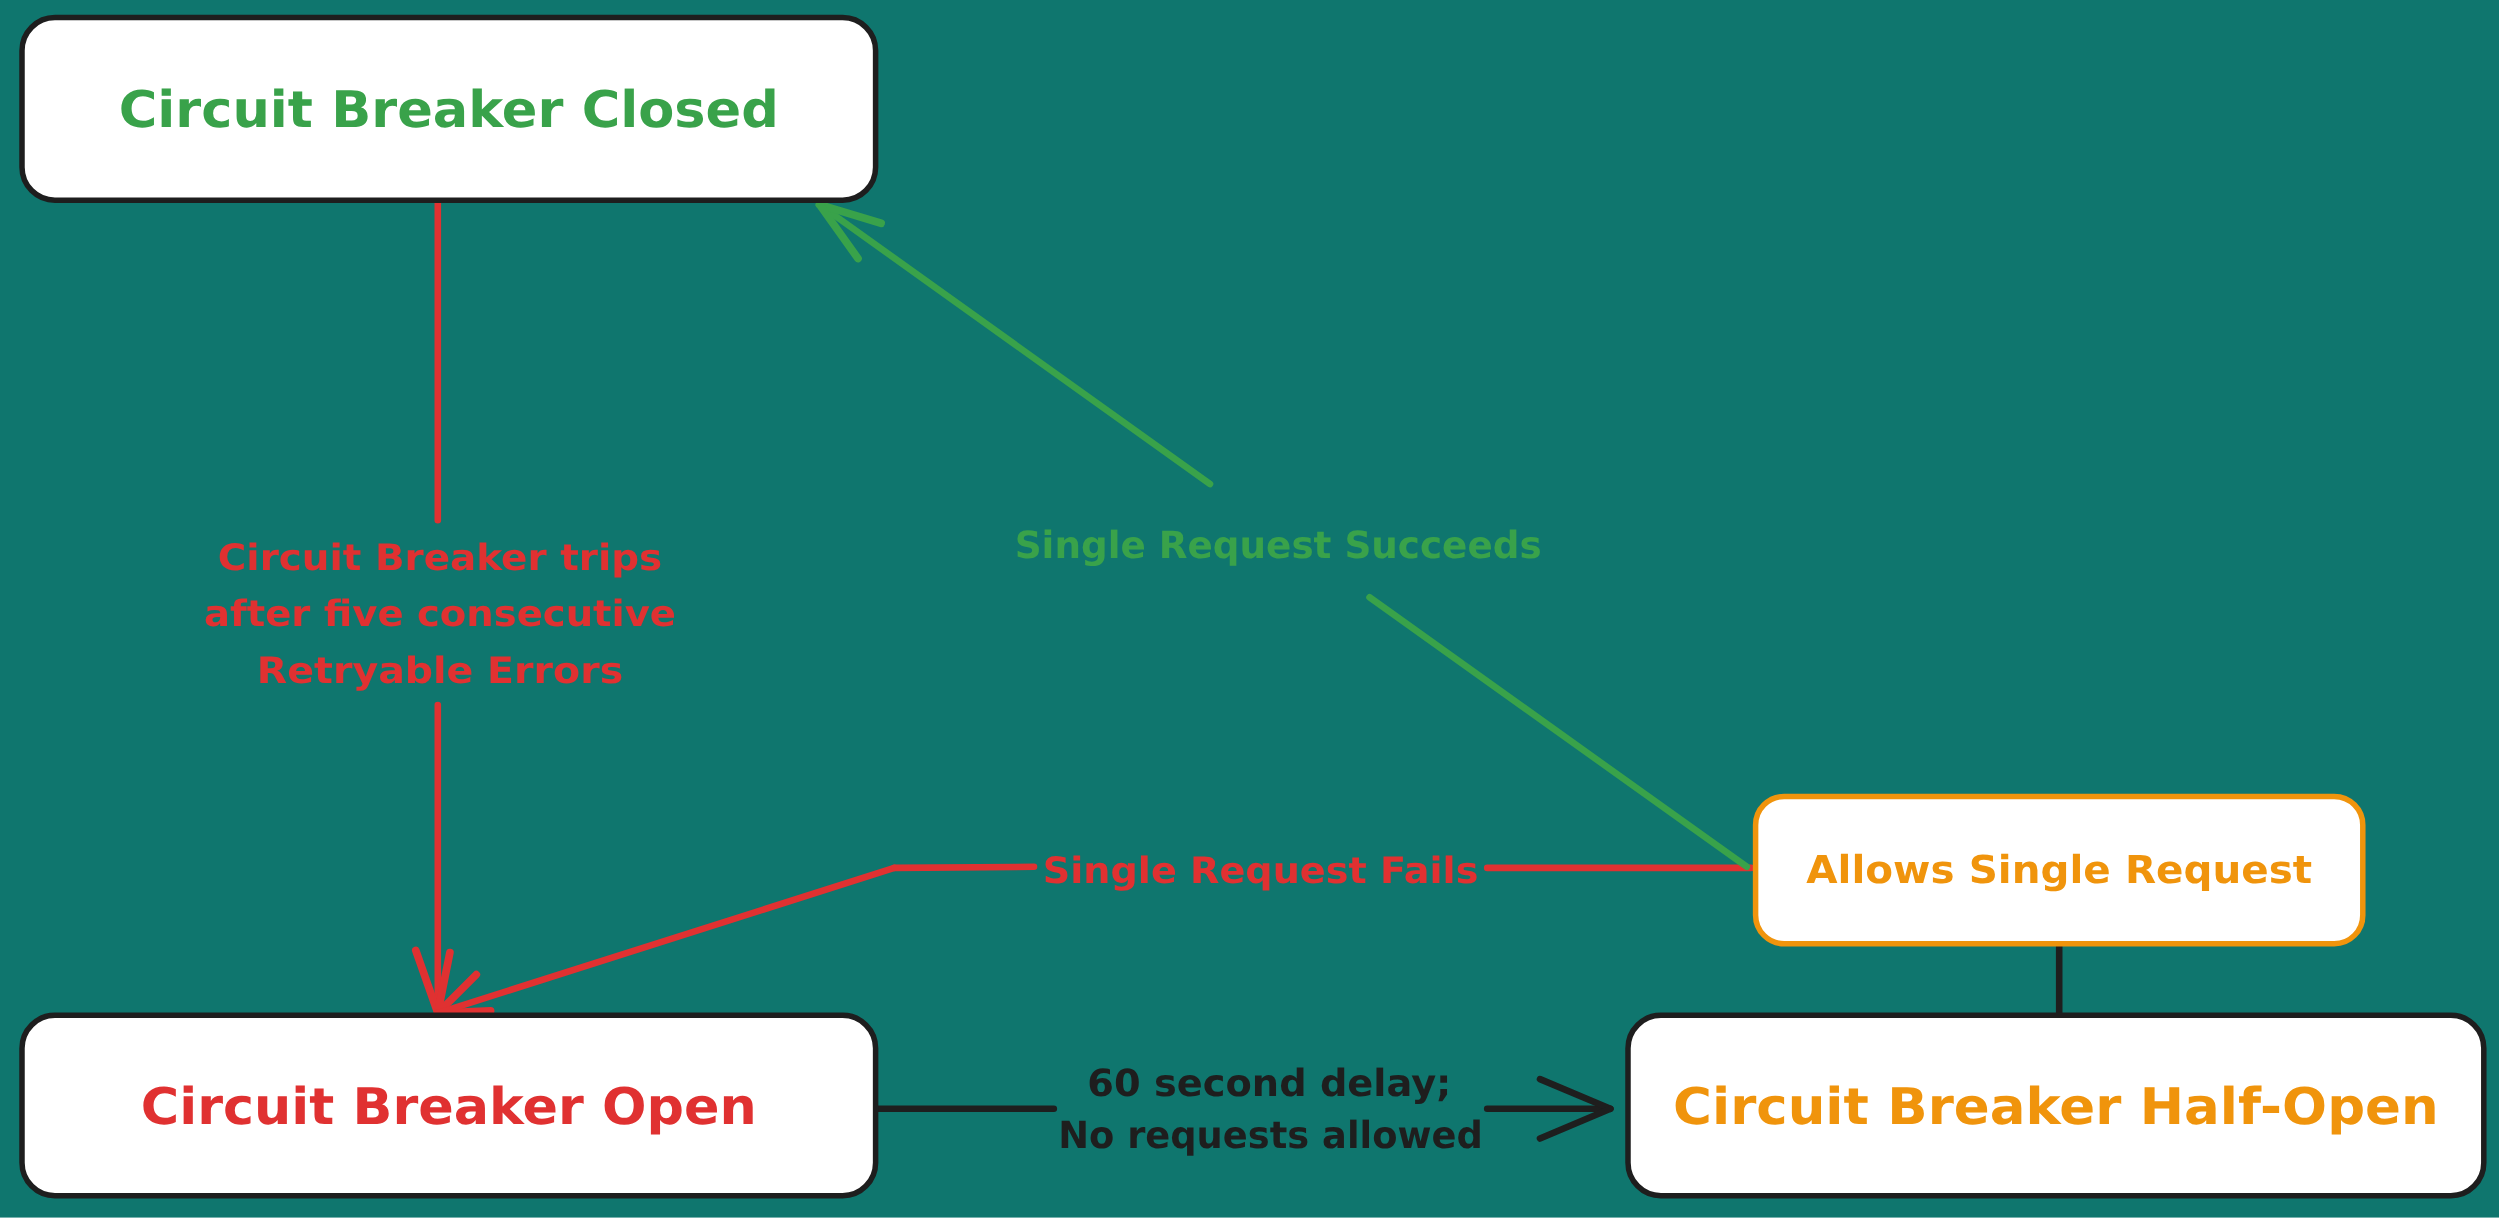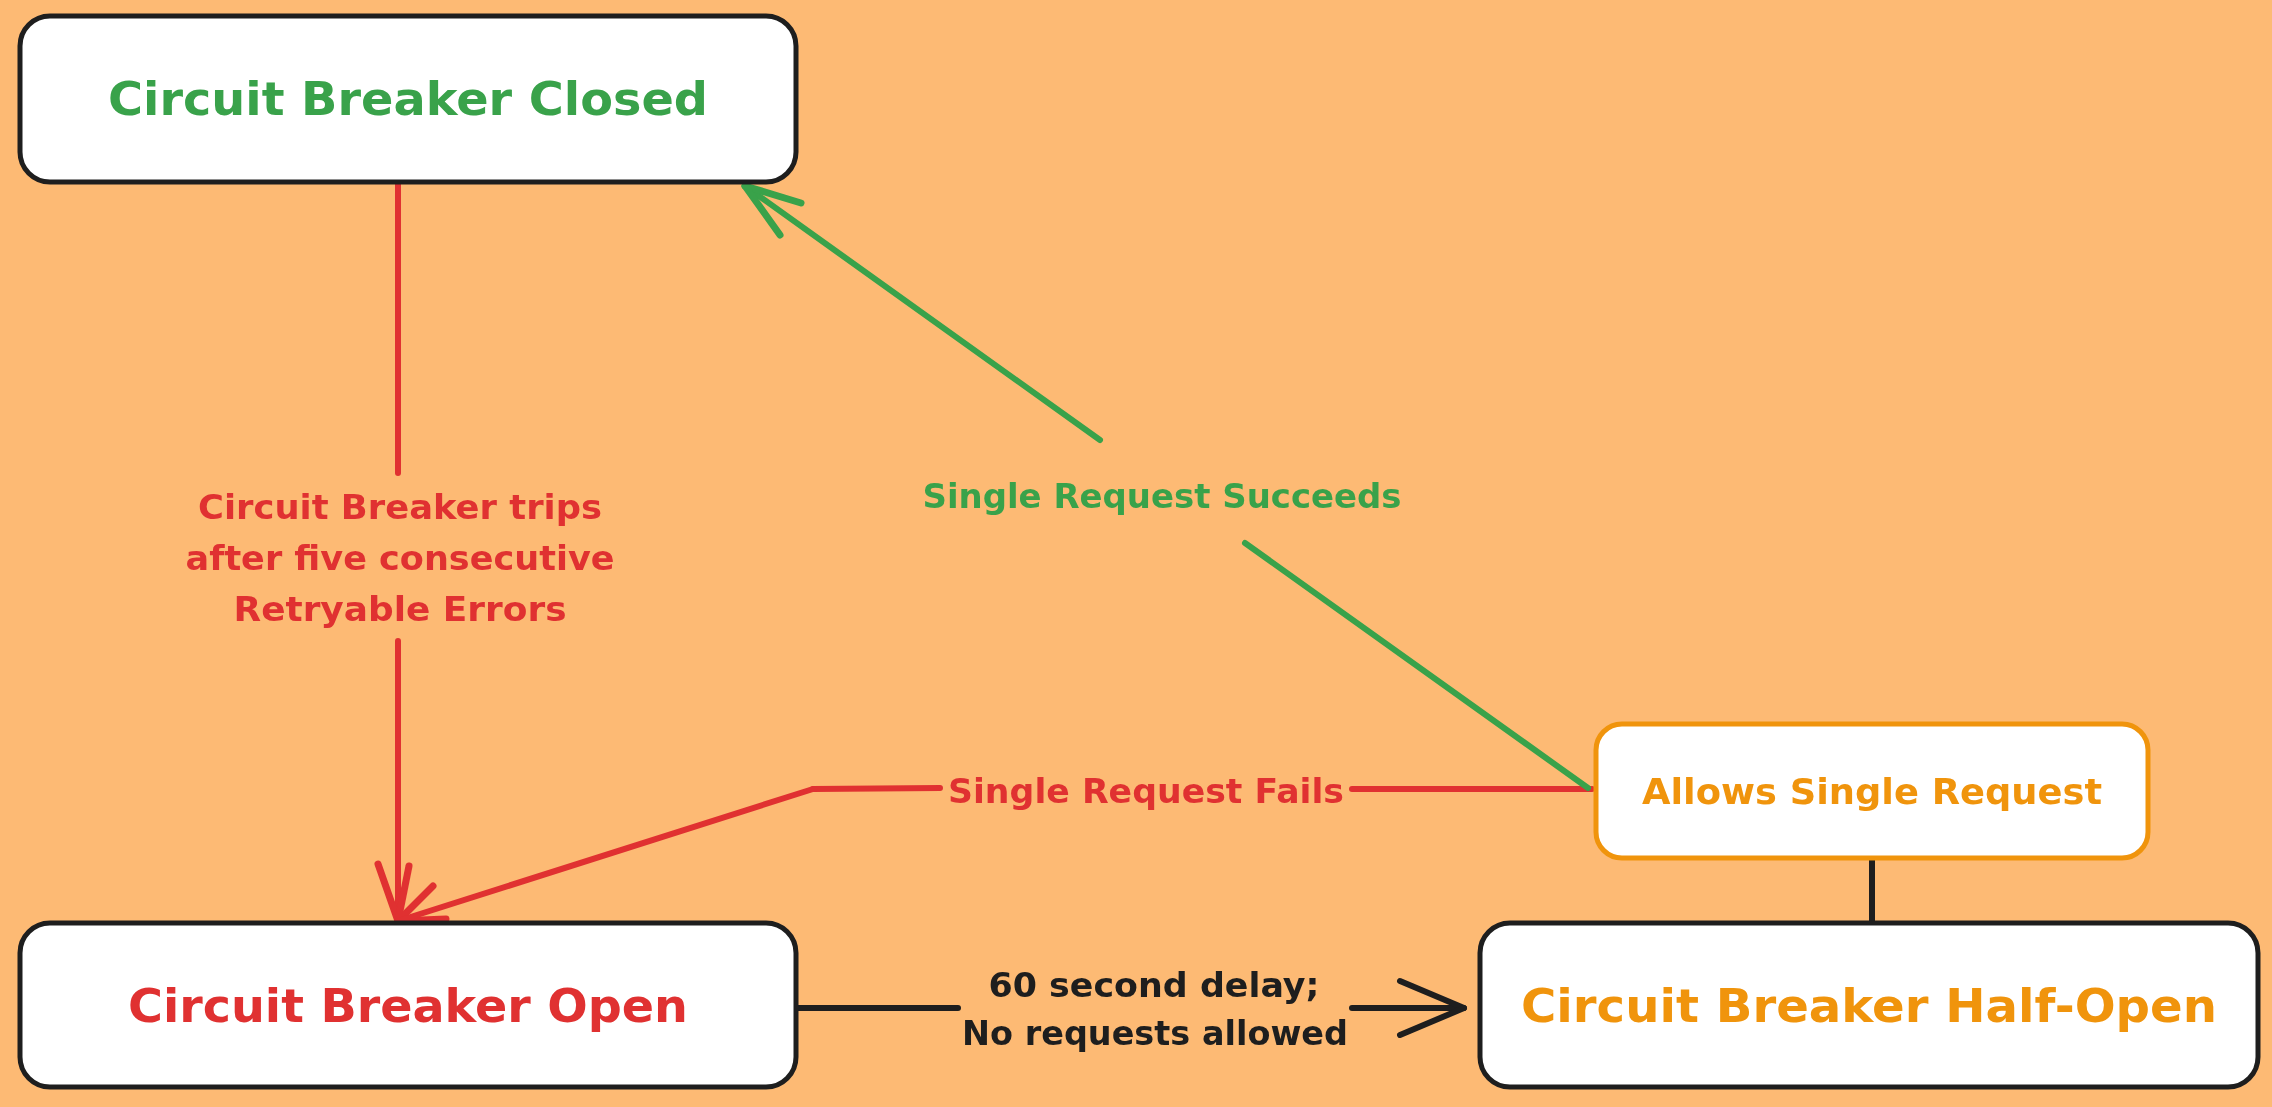--- a/index.html
+++ b/index.html
@@ -4,21 +4,21 @@
 <style>
   html, body {
     margin: 0;
     padding: 0;
     background: #ffffff;
   }
   .stage {
     width: 2272px;
     height: 1107px;
     position: relative;
-    background: #fdba74;
+    background: #0f766e;
     overflow: hidden;
   }
   svg { display: block; }
   .dlabel {
     font-family: "DejaVu Sans", "Liberation Sans", sans-serif;
     font-weight: bold;
   }
   .node-title   { font-size: 46px; }
   .allows-title { font-size: 35px; }
   .edge-label   { font-size: 33px; }

